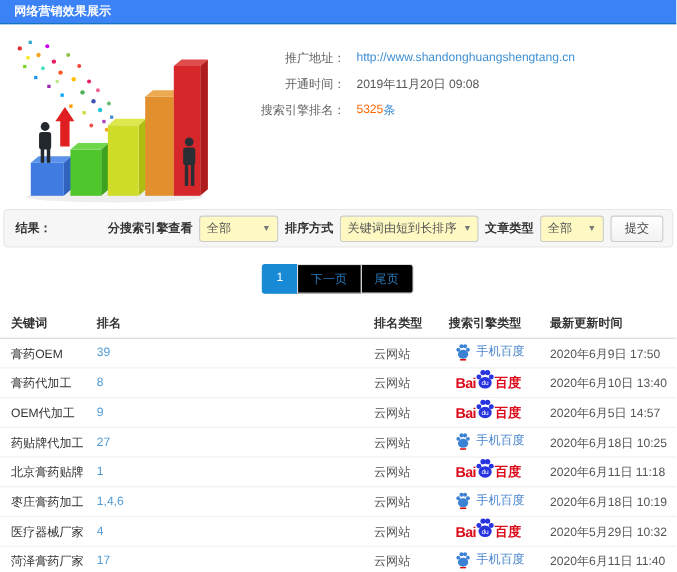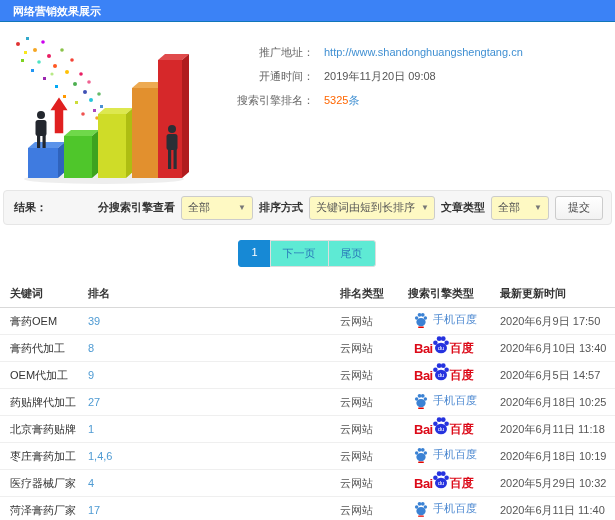--- a/index.html
+++ b/index.html
@@ -74,21 +74,21 @@
     color: #444;
     cursor: pointer;
     font-size: 11px;
     font-family: Liberation Sans, sans-serif;
   }
 
   
   .pagination { display: flex; justify-content: center; margin: 15px 0 13px; }
   .page-item {
     border: 1px solid #ddd;
-    background: #5eead4;
+    background: #000000;
     color: #2a7ab9;
     padding: 5px 12px;
     margin-left: -1px;
     cursor: pointer;
   }
   .page-item.active {
     background: #1789d5;
     border-color: #1789d5;
     color: #fff;
     border-radius: 3px 0 0 3px;

